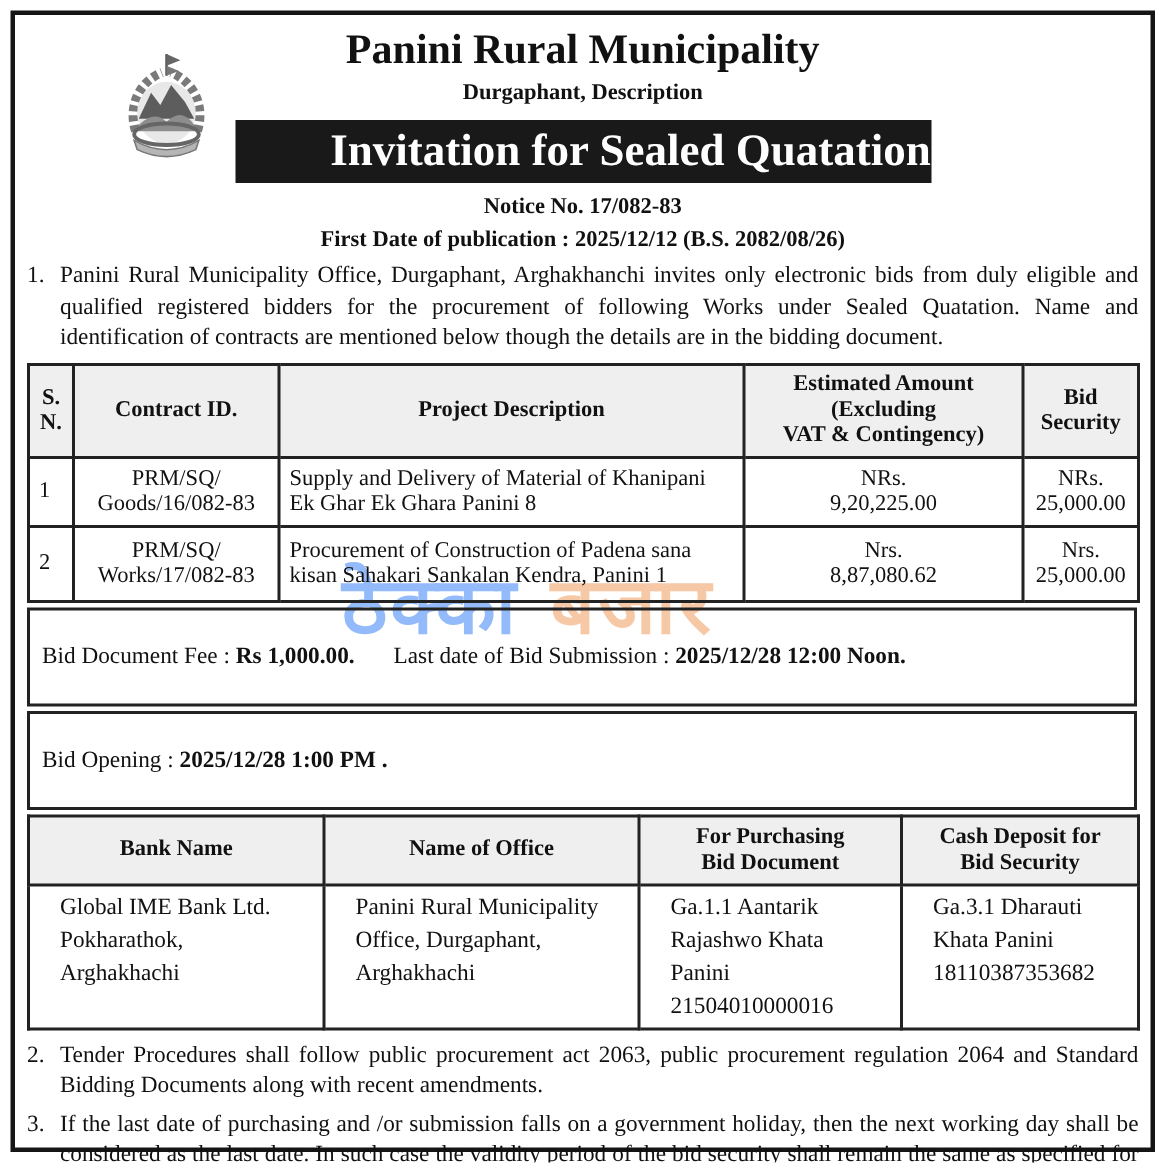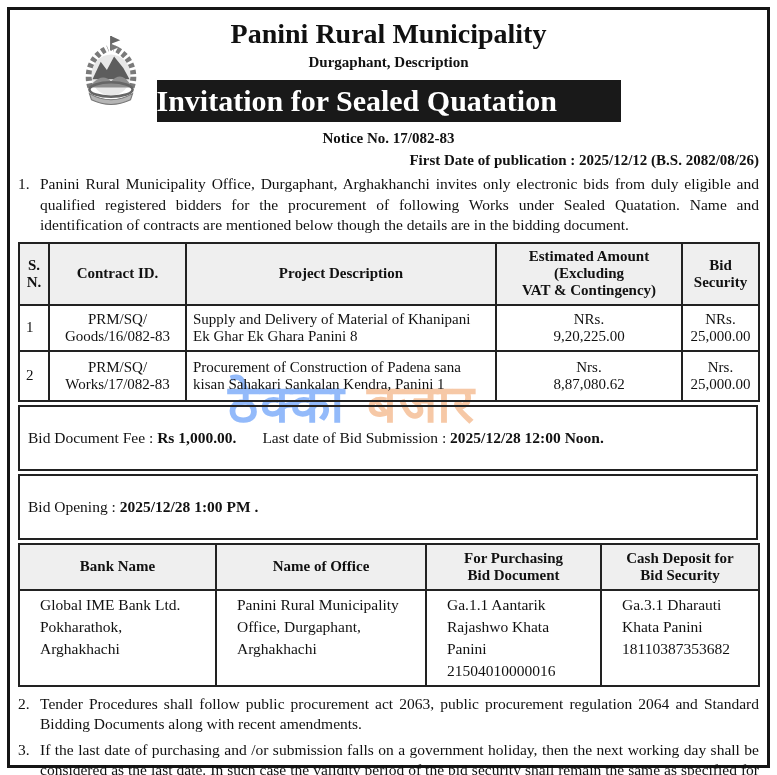--- a/index.html
+++ b/index.html
@@ -9,23 +9,23 @@
          border:3px solid #151515;background:#fff;padding:4px 8px 0 8px;
          box-sizing:border-box;}
   .content{position:relative;z-index:1;}
   
   .hdr{position:relative;text-align:center;}
   .emblem{position:absolute;left:62px;top:16px;width:62px;height:74px;}
   .org{font-size:28px;font-weight:bold;line-height:32px;margin-top:4px;}
   .office{font-size:27px;font-weight:bold;line-height:33px;}
   .addr{font-size:15px;font-weight:bold;line-height:18px;margin-top:3px;}
   .banner{width:464px;margin:9px auto 0 auto;background:#191919;color:#fff;
-          font-size:30px;font-weight:bold;text-align:left;line-height:42px;height:42px;}
+          font-size:30px;font-weight:bold;text-align:right;line-height:42px;height:42px;}
   .notice{font-size:15px;font-weight:bold;text-align:center;margin-top:8px;}
-  .pubdate{font-size:15px;font-weight:bold;text-align:right;margin-top:5px;}
+  .pubdate{font-size:15px;font-weight:bold;text-align:center;margin-top:5px;}
   
   .para{display:flex;margin-top:5px;font-size:15.5px;line-height:20.5px;}
   .para .num{width:22px;flex:0 0 22px;}
   .para .ptext{flex:1;text-align:justify;}
   
   table{border-collapse:collapse;width:740px;table-layout:fixed;background:transparent;}
   td,th{border:2px solid #222;font-size:15px;vertical-align:middle;
         padding:2px 6px;background:transparent;}
   .mtable{margin-top:6px;}
   .mtable th{background:#efefef;font-weight:bold;text-align:center;}

